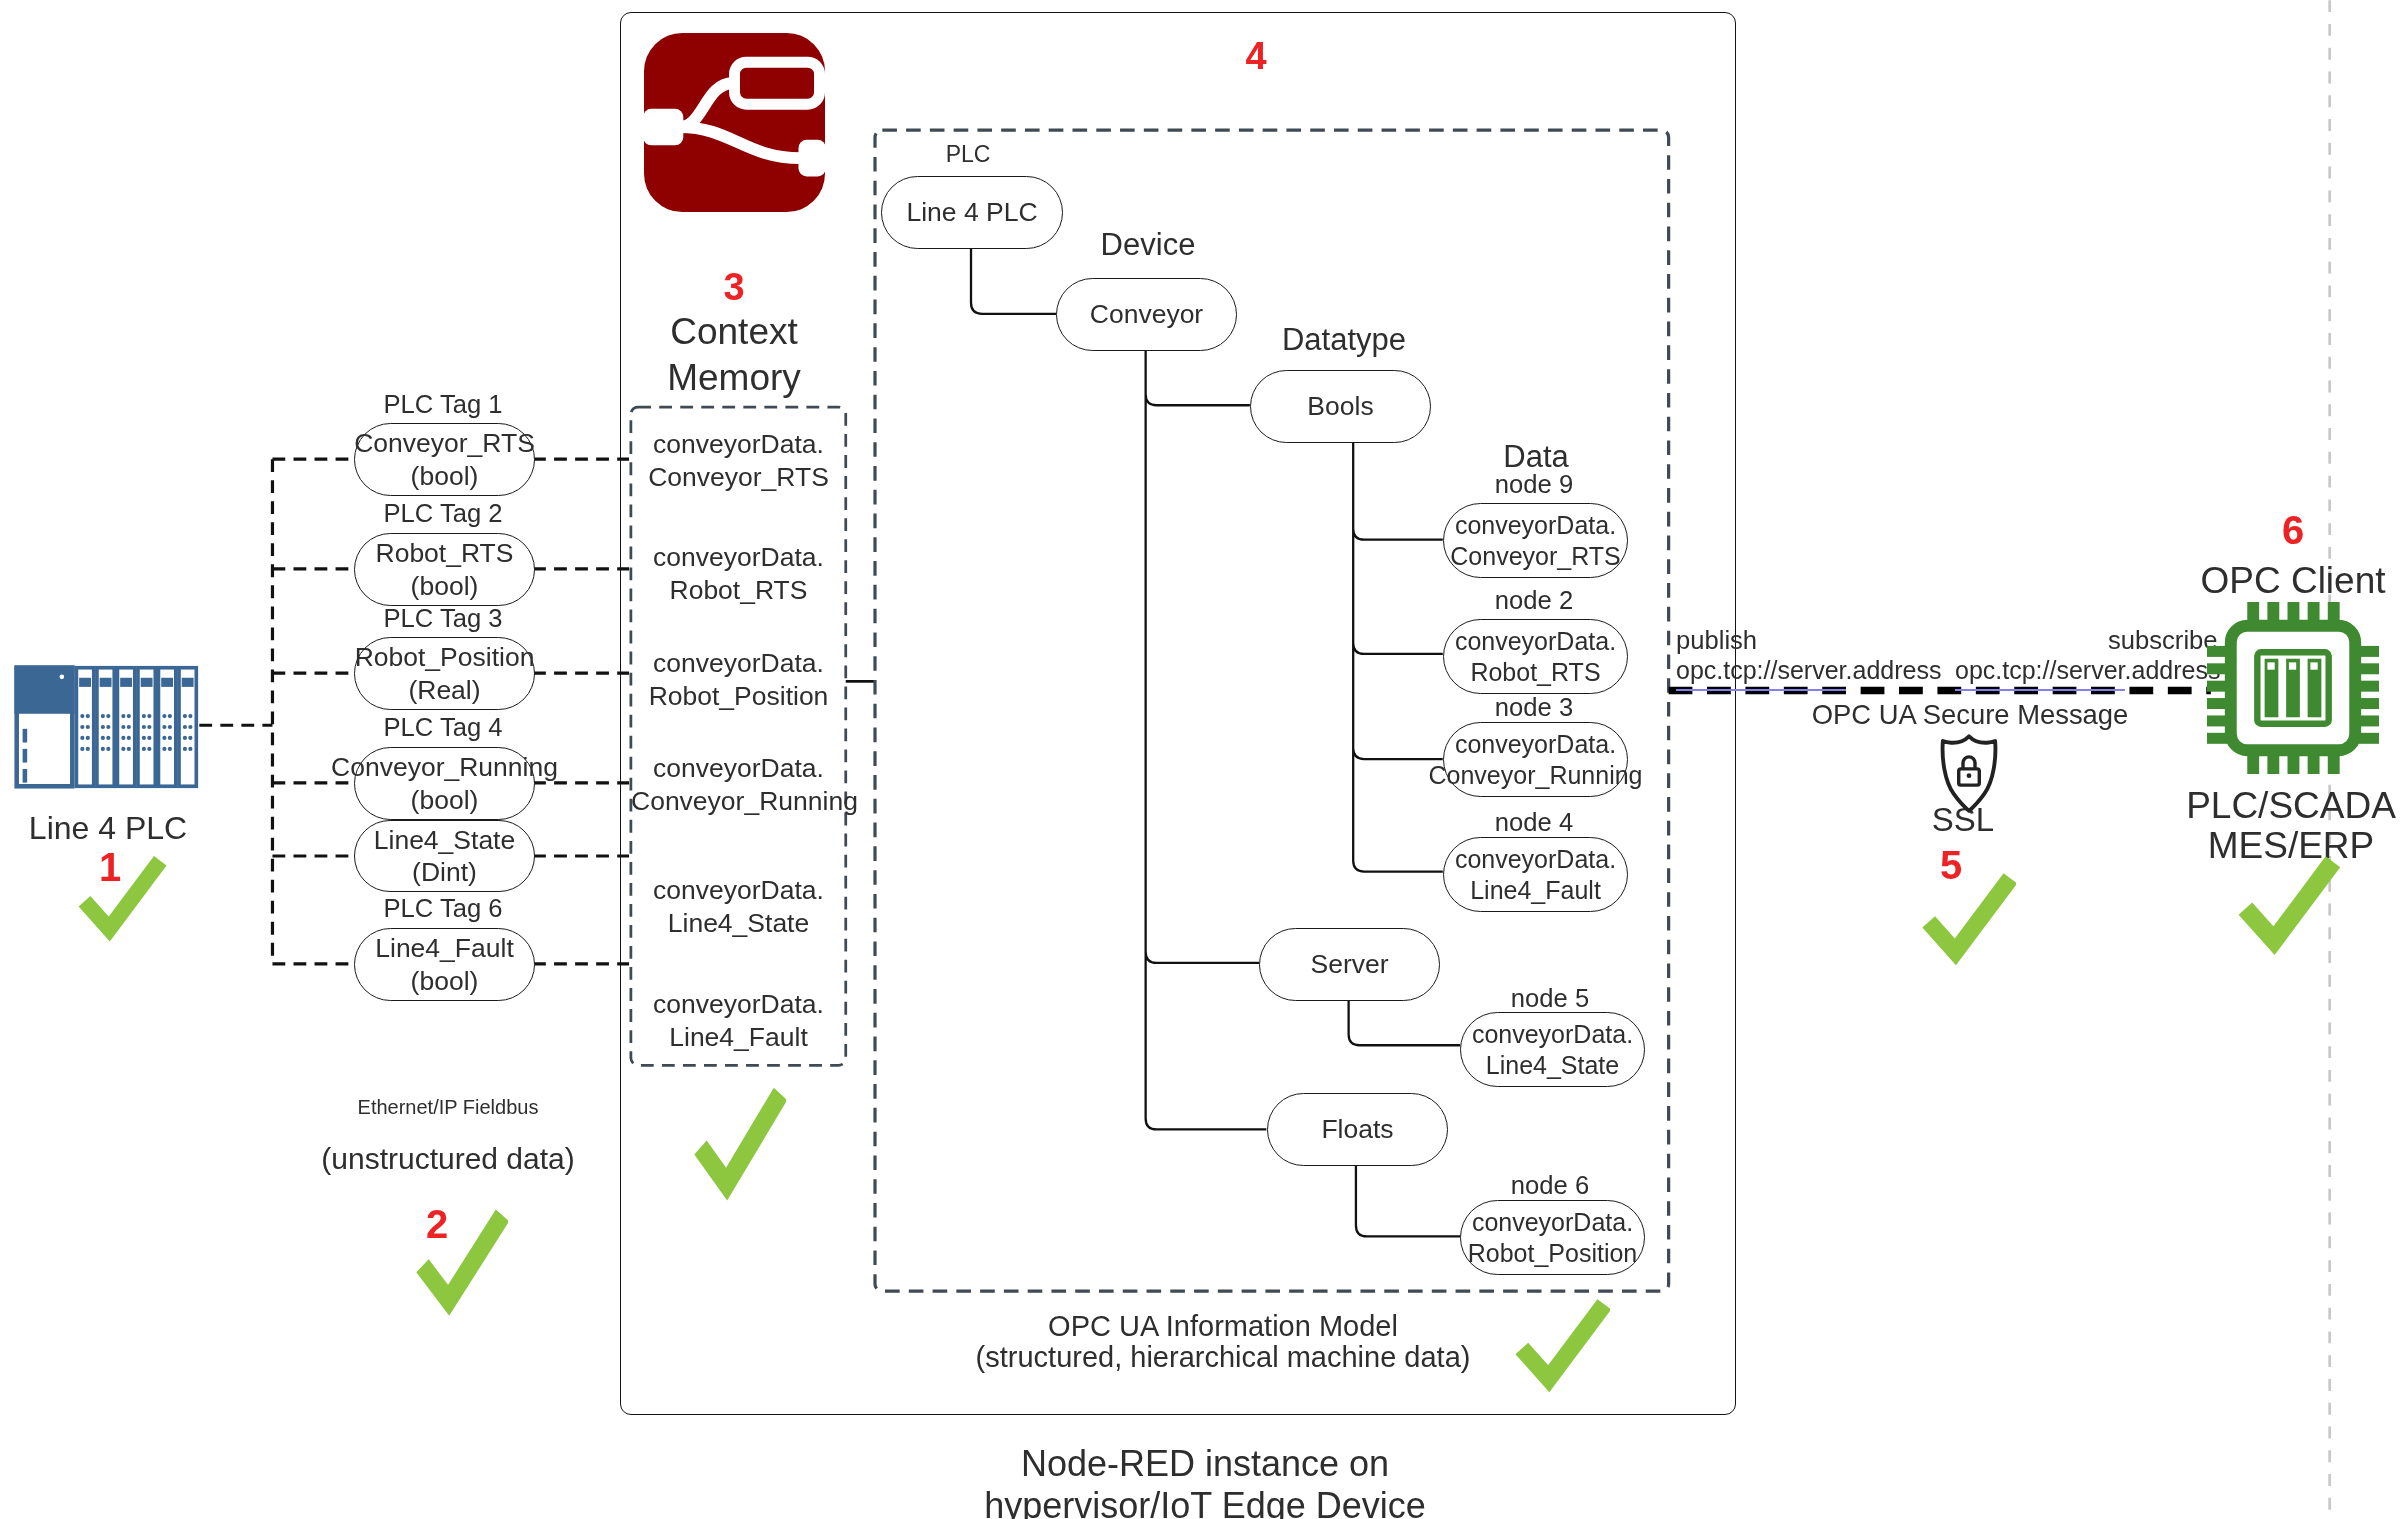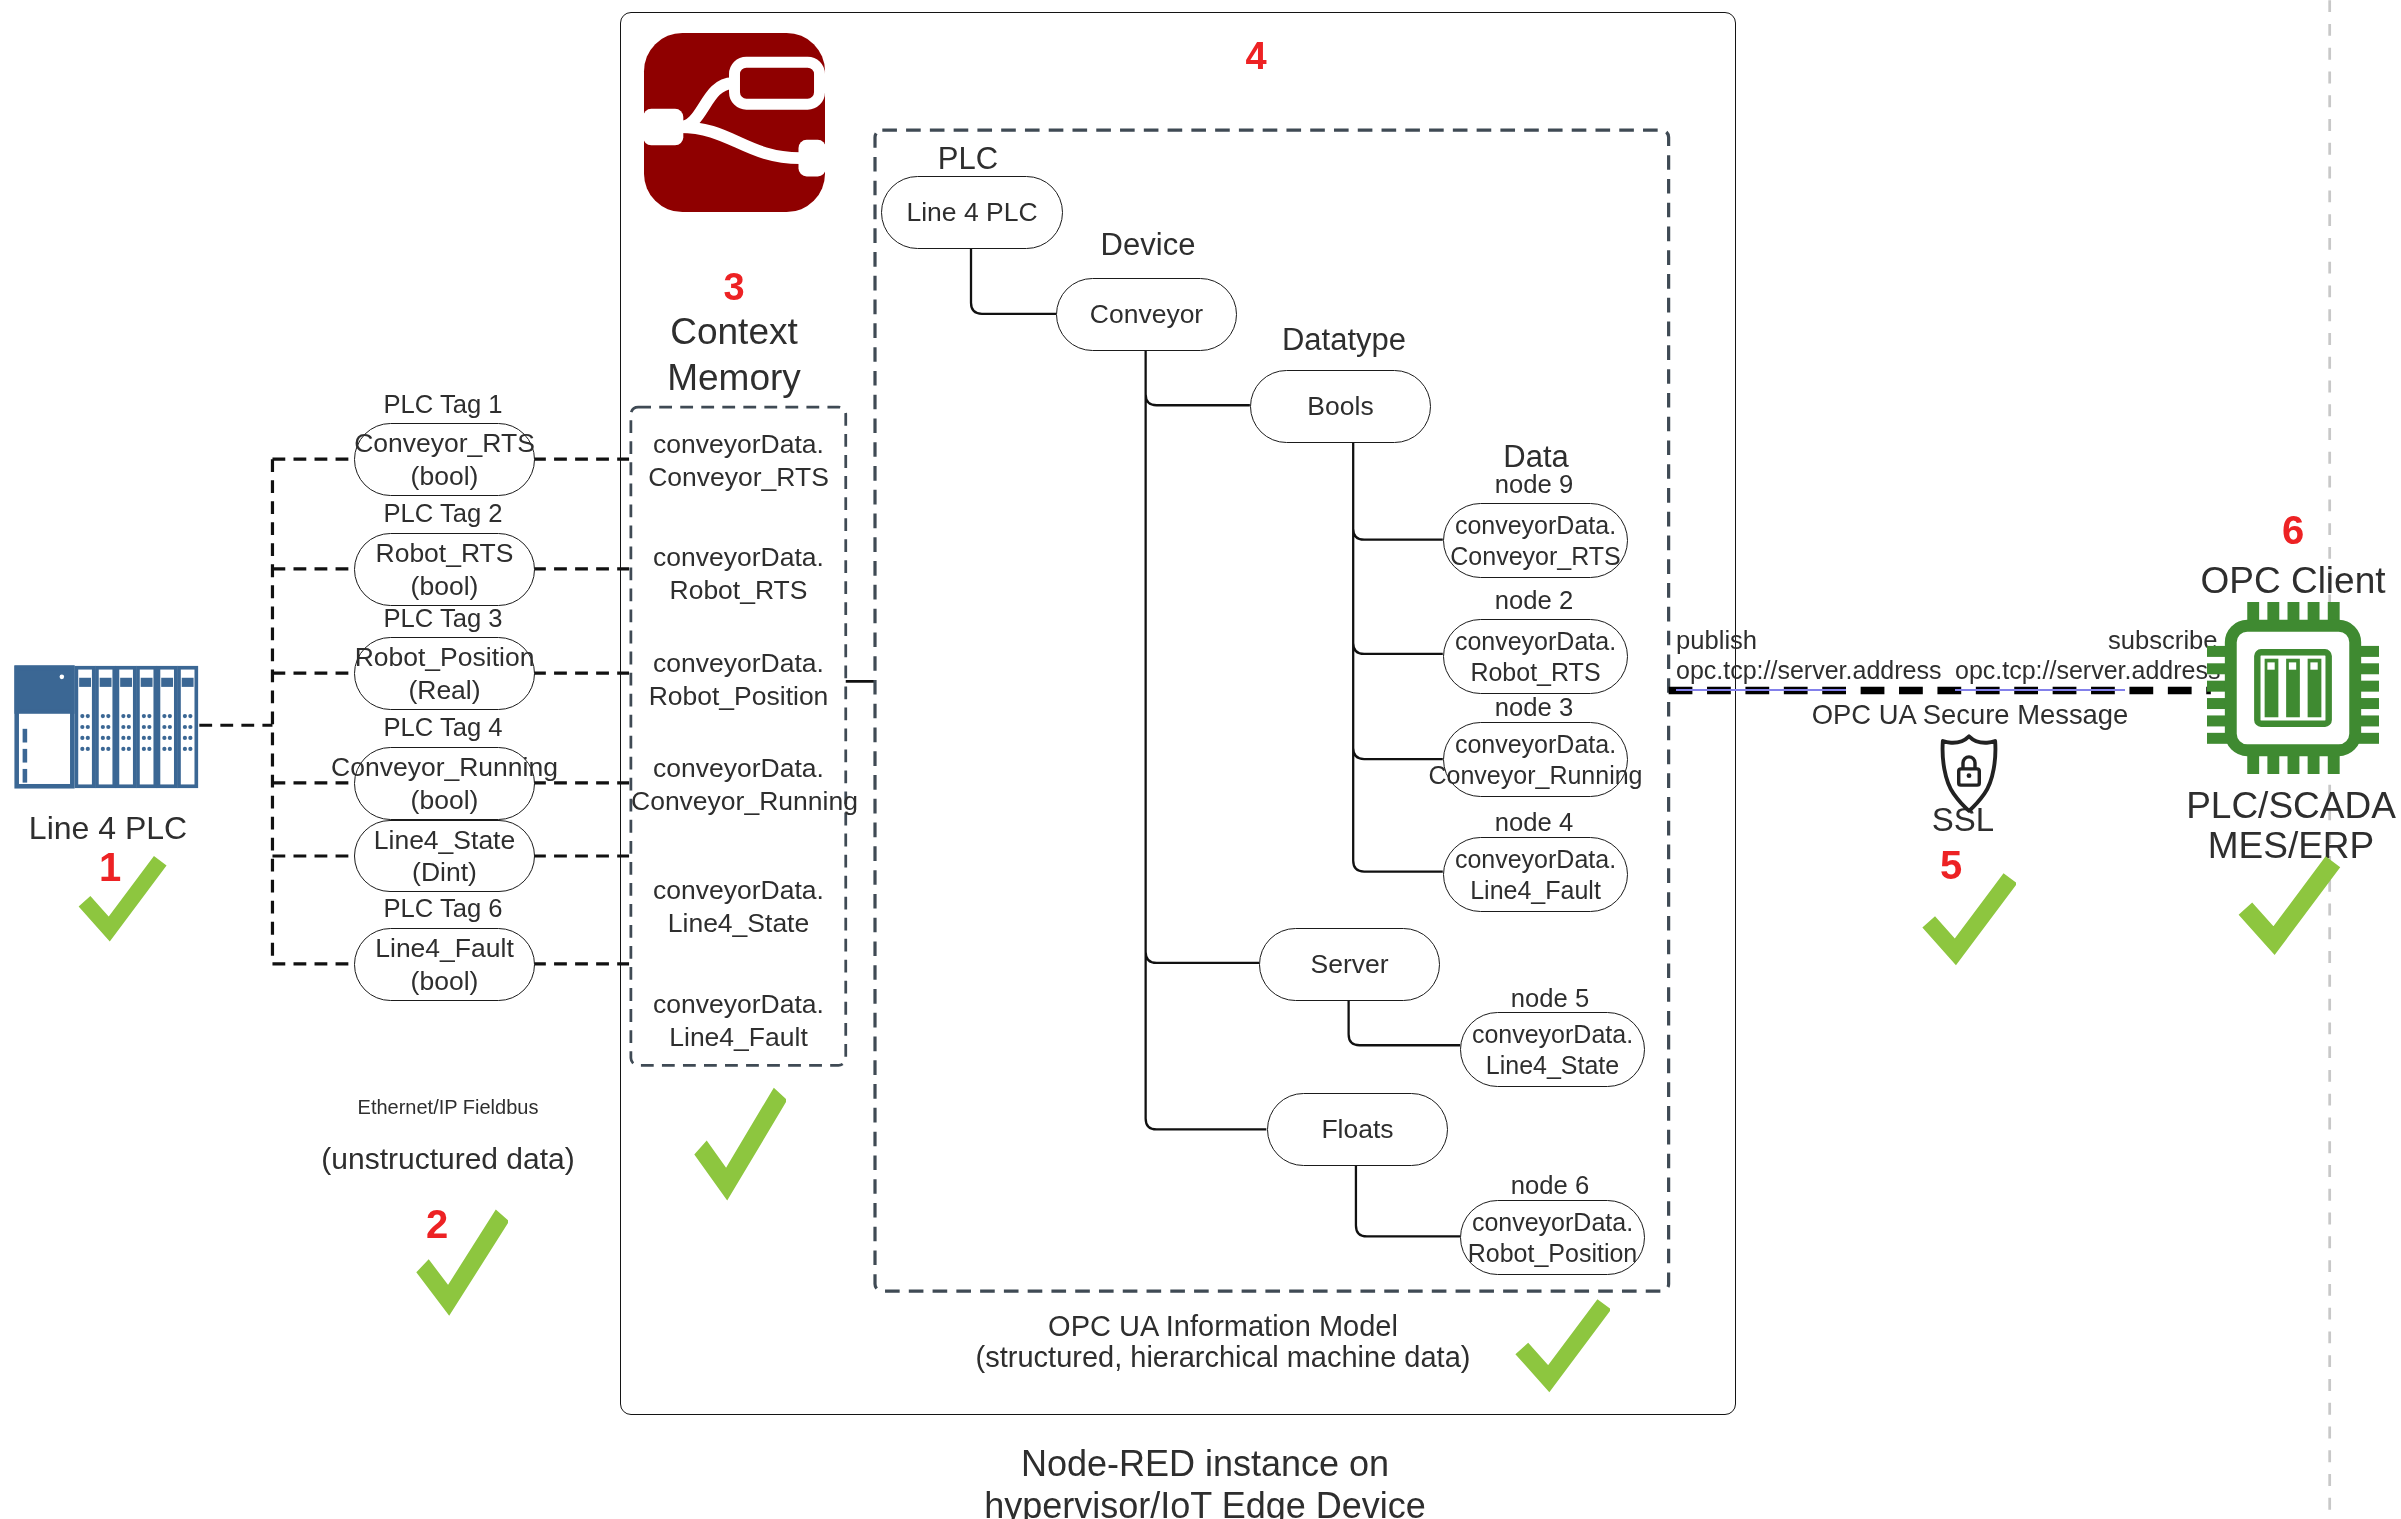--- a/index.html
+++ b/index.html
@@ -229,21 +229,21 @@
   <div class="ctx-entry" style="top:988px;">
     <span>conveyorData.</span><br>
     <span>Line4_Fault</span>
   </div>
   <svg class="icon" style="left:691px;top:1085px;" width="95" height="119" viewBox="0 0 120 120" preserveAspectRatio="none">
     <path d="M12 63 L45 100 L113 9" fill="none" stroke="var(--check-green)" stroke-width="21" stroke-linecap="butt" stroke-linejoin="miter"></path>
   </svg>
 
   <div class="lbl ctr marker" style="left:1256px;top:35px;font-size:38px;">4</div>
 
-  <div class="lbl ctr" style="left:968px;top:141px;font-size:31px;">PLC</div>
+  <div class="lbl ctr" style="left:968px;top:141px;font-size:23px;">PLC</div>
   <div class="pill" style="left:881px;top:176px;width:180px;height:71px;font-size:26.5px;">
     <span>Line 4 PLC</span>
   </div>
 
   <div class="lbl ctr" style="left:1148px;top:227px;font-size:31px;">Device</div>
   <div class="pill" style="left:1056px;top:278px;width:179px;height:71px;font-size:26.5px;">
     <span>Conveyor</span>
   </div>
 
   <div class="lbl ctr" style="left:1344px;top:322px;font-size:31px;">Datatype</div>

